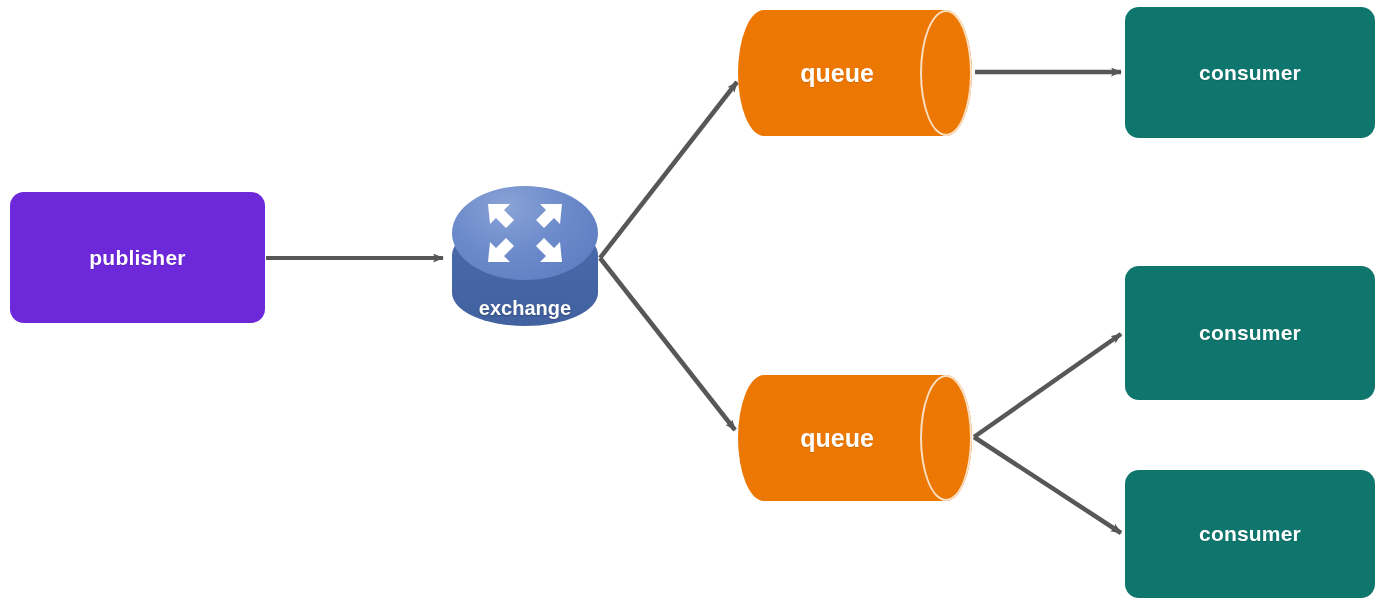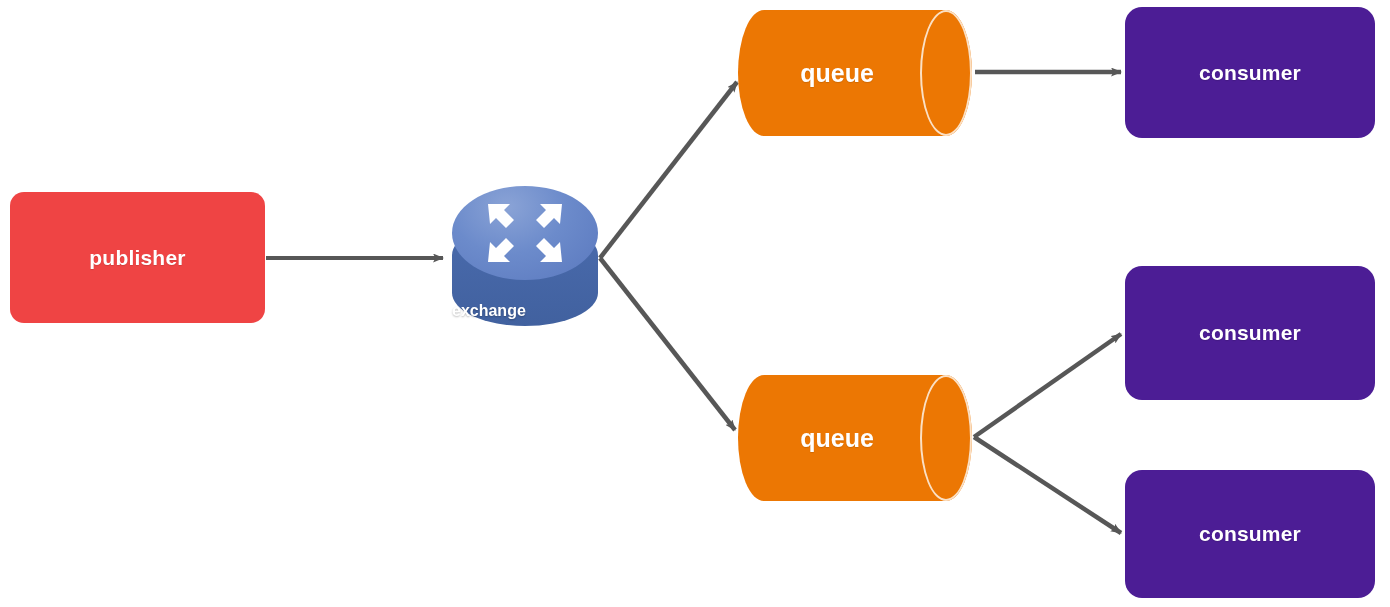--- a/index.html
+++ b/index.html
@@ -38,25 +38,24 @@
   }
   .rect-node .label {
     color: #ffffff;
     font-weight: bold;
     font-size: 21px;
     letter-spacing: 0.2px;
     font-family: "Liberation Sans", sans-serif;
     text-shadow: 0 1px 1px rgba(0,0,0,0.12);
   }
   .publisher-node {
-    background: #ef4444;
+    background: #6d28d9;
   }
   .consumer-node {
-    background: #4c1d95;
-    border-radius: 17px;
+    background: #0f766e;
   }
   
   .queue-node {
     display: block;
   }
   .queue-node .cyl-body {
     position: absolute;
     left: 0;
     top: 0;
     width: 100%;
@@ -120,24 +119,24 @@
     left: 32px;
     top: 14px;
     width: 82px;
     height: 66px;
   }
   .exchange-node .label {
     position: absolute;
     left: 0;
     bottom: 6px;
     width: 100%;
-    text-align: left;
+    text-align: center;
     color: #ffffff;
     font-weight: bold;
-    font-size: 16px;
+    font-size: 20px;
     font-family: "Liberation Sans", sans-serif;
     text-shadow: 0 1px 2px rgba(0,0,0,0.28);
   }
 </style>
 </head>
 <body>
 
 <div id="canvas">
 
   <svg class="edges" viewBox="0 0 1390 607" xmlns="http://www.w3.org/2000/svg">

